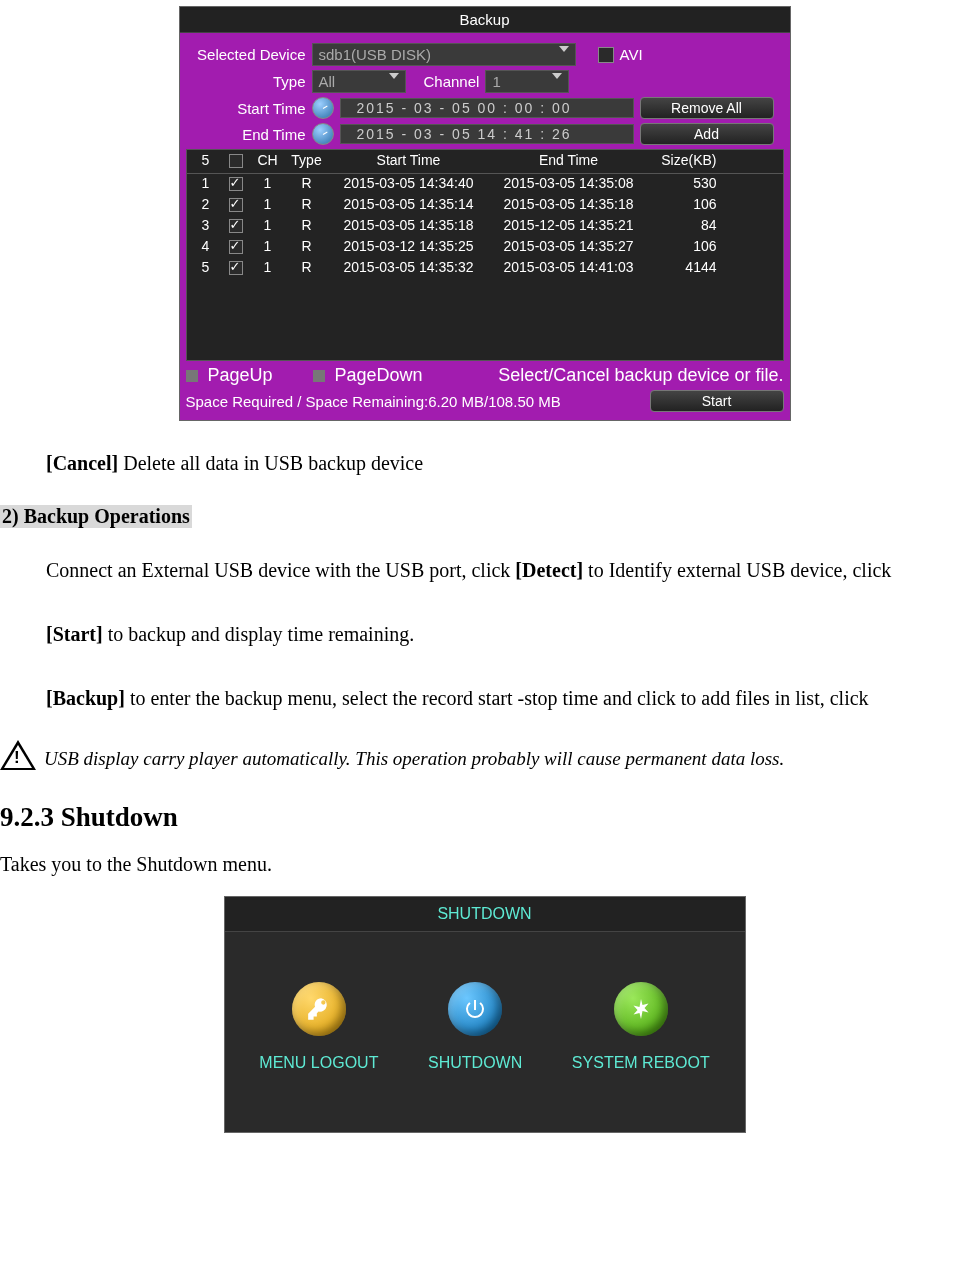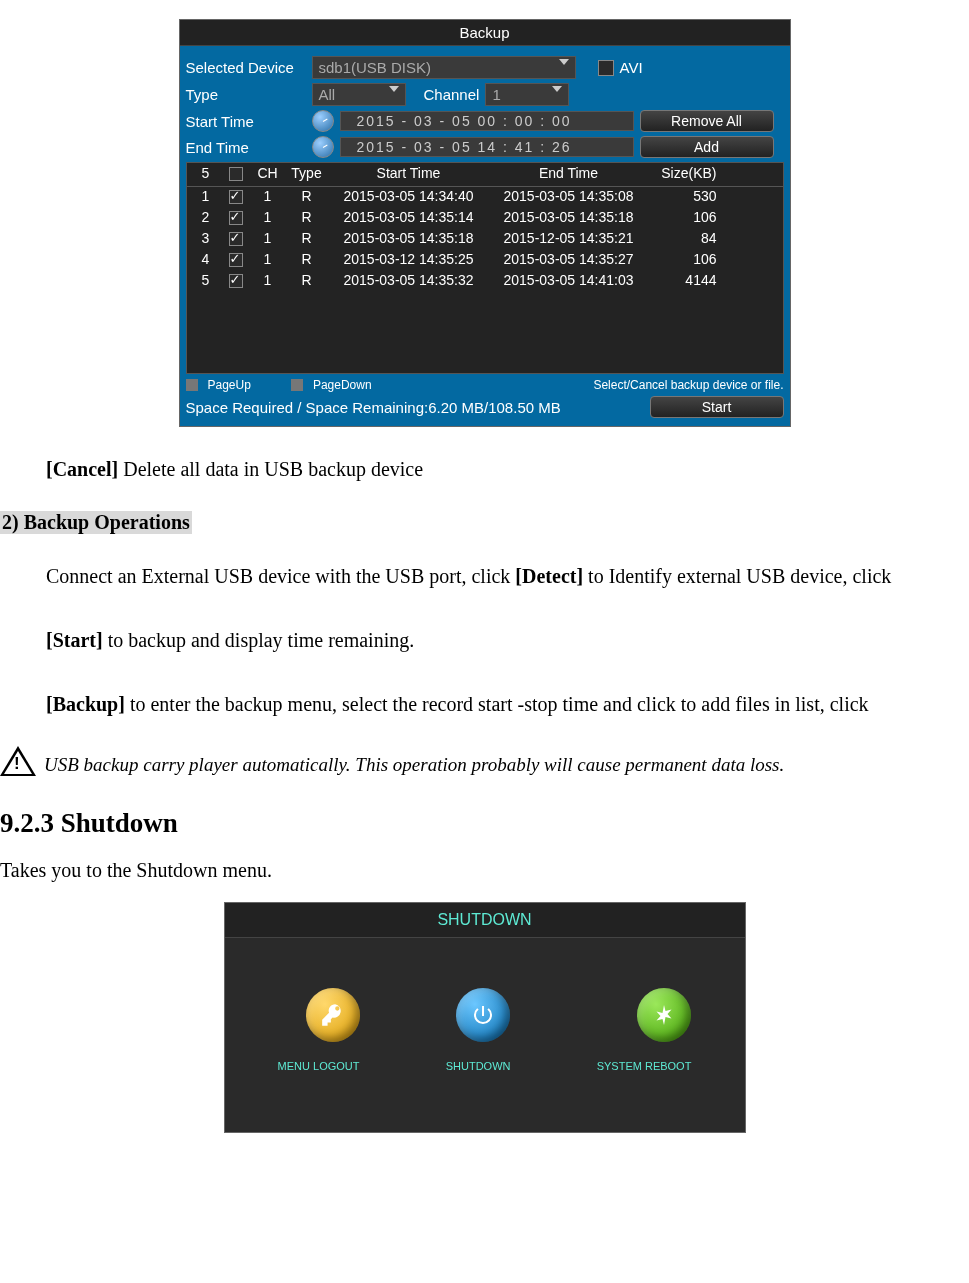--- a/index.html
+++ b/index.html
@@ -8,23 +8,23 @@
     background: #fff;
     font-family: "Times New Roman", serif;
     color: #000;
     width: 969px;
   }
   .page {
     padding: 0 0 40px 0;
   }
   .backup-window {
     width: 610px;
-    margin: 19px auto 20px auto;
+    margin: 6px auto 20px auto;
     border: 1px solid #666;
-    background: #0369a1;
+    background: #a21caf;
     color: #fff;
     font-family: Arial, sans-serif;
     font-size: 15px;
   }
   .backup-title {
     text-align: center;
     padding: 4px 0;
     background: #222;
     border-bottom: 1px solid #444;
   }
@@ -32,20 +32,21 @@
     padding: 6px 6px 8px 6px;
   }
   .row {
     display: flex;
     align-items: center;
     margin: 4px 0;
     gap: 6px;
   }
   .label {
     white-space: nowrap;
+    text-align: right;
   }
   .dropdown {
     background: #3a3a3a;
     color: #aaa;
     border: 1px solid #555;
     padding: 2px 6px;
     display: flex;
     align-items: flex-start;
     justify-content: space-between;
     gap: 20px;
@@ -133,21 +134,21 @@
   .tcell.right { text-align: right; padding-right: 12px;}
   .table .chk {
     width: 12px; height: 12px;
     margin-top: 2px;
   }
   .pager {
     display: flex;
     align-items: center;
     gap: 10px;
     margin-top: 4px;
-    font-size: 12px;
+    font-size: 18px;
   }
   .pg-icon {
     width: 12px; height: 12px;
     background: #777;
     display: inline-block;
   }
   .space-row {
     display: flex;
     align-items: center;
     justify-content: space-between;
@@ -222,23 +223,23 @@
     font-size: 16px;
   }
   .shutdown-body {
     display: flex;
     justify-content: space-around;
     padding: 50px 10px 60px 10px;
   }
   .sd-item {
     display: flex;
     flex-direction: column;
-    align-items: flex-end;
+    align-items: center;
     gap: 18px;
-    font-size: 11px;
+    font-size: 16px;
   }
   .sd-icon {
     width: 54px; height: 54px;
     border-radius: 50%;
     display: flex;
     align-items: center;
     justify-content: center;
     font-size: 26px;
     color: #fff;
     box-shadow: inset -4px -4px 8px rgba(0,0,0,0.4), inset 4px 4px 8px rgba(255,255,255,0.2);
@@ -381,21 +382,21 @@
       <b>[Start]</b><span> to backup and display time remaining.</span>
     </p>
     <p class="indent">
       <b>[Backup]</b><span> to enter the backup menu, select the record start -stop time and click to add files in list, click </span>
     </p>
 
     <div class="warn-line">
       <span class="warn-icon">
           <span class="bang">!</span>
         </span>
-      <span>USB backup carry player automatically. This operation probably will cause permanent data loss.</span>
+      <span>USB display carry player automatically. This operation probably will cause permanent data loss.</span>
     </div>
 
     <h2 class="section">9.2.3  Shutdown</h2>
     <p>Takes you to the Shutdown menu.</p>
 
     <div class="shutdown-window">
       <div class="shutdown-title">SHUTDOWN</div>
       <div class="shutdown-body">
         <div class="sd-item">
           <div class="sd-icon sd-logout">

